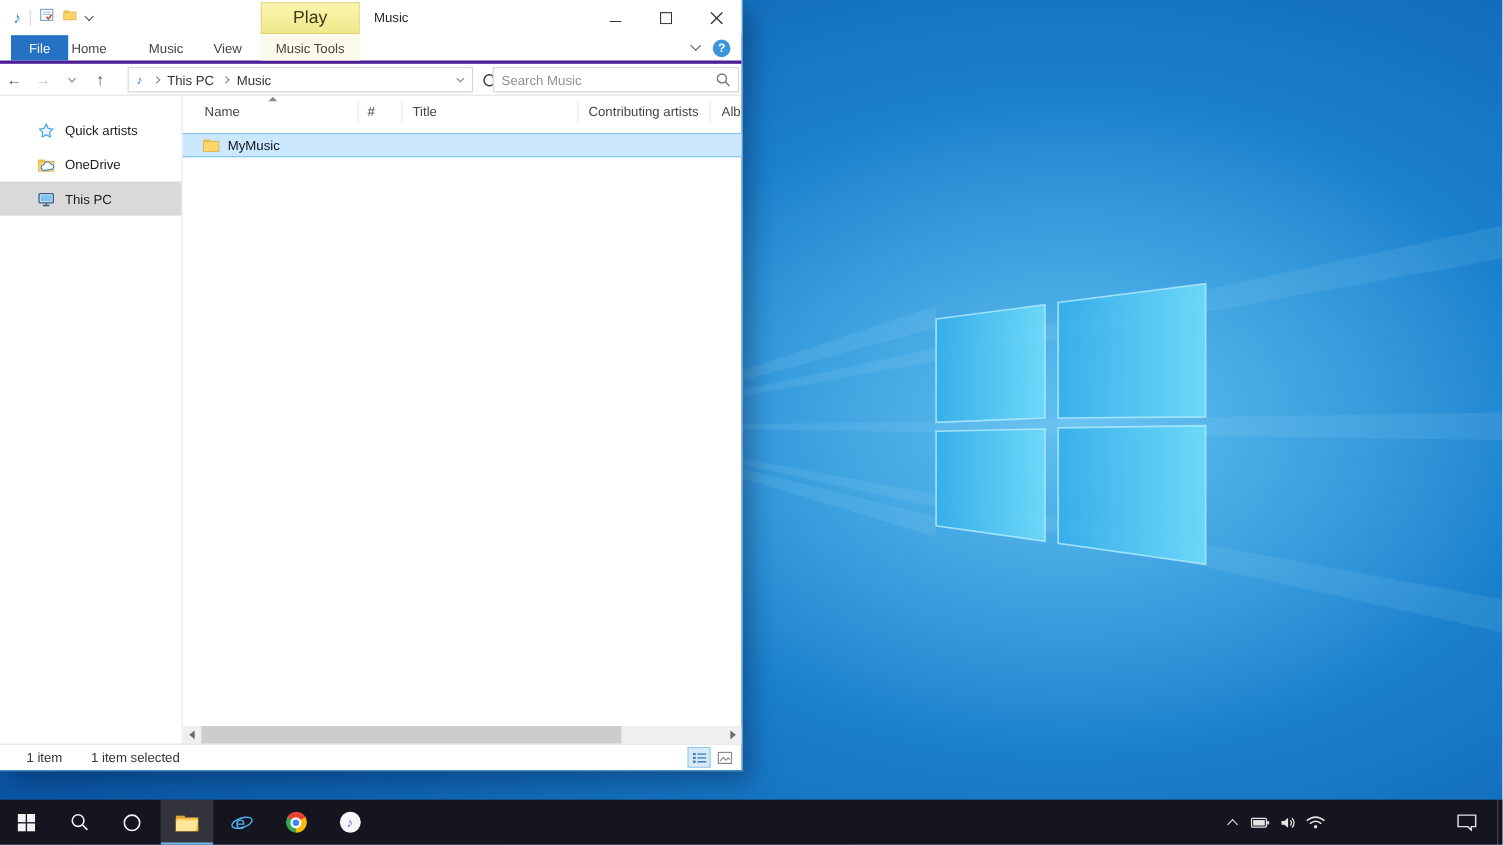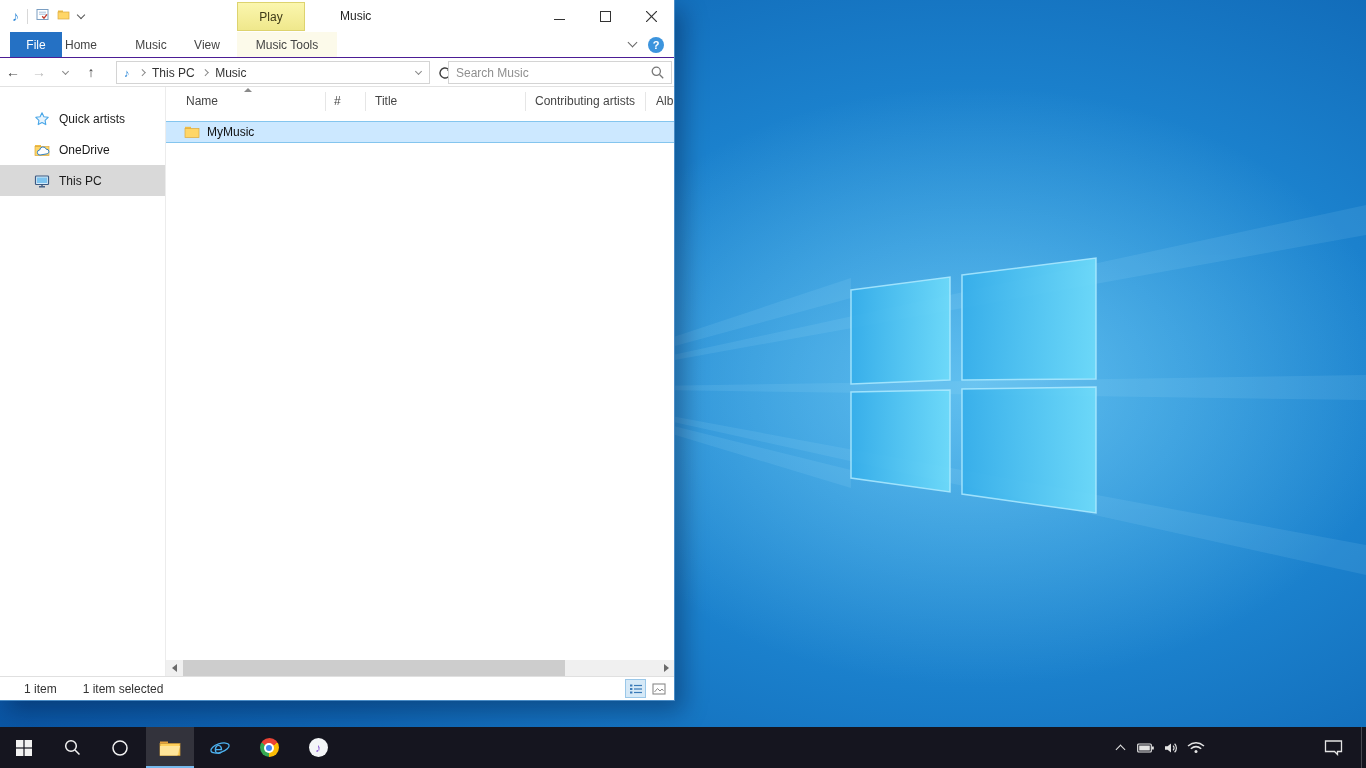--- a/index.html
+++ b/index.html
@@ -11,34 +11,34 @@
   
   .window{position:absolute;left:0;top:0;width:675px;height:701px;background:#fff;
     border-right:1px solid #4a8cc6;border-bottom:1px solid #4a8cc6;
     box-shadow:8px 10px 22px rgba(0,10,40,.35);display:flex;flex-direction:column}
 
   .titlebar{position:relative;height:32px;flex:0 0 32px;background:#fff;display:flex;align-items:center}
   .qat{display:flex;align-items:center;gap:8px;padding-left:12px}
   .app-note{font-size:14px;color:#2b87d8;line-height:1}
   .qat-sep{width:1px;height:15px;background:#d8d8d8}
   .qat-chevron{width:6px;height:6px;border-right:1.4px solid #555;border-bottom:1.4px solid #555;transform:rotate(45deg);margin-top:-3px}
-  .play-block{position:absolute;left:237px;top:2px;width:68px;height:29px;
+  .play-block{position:absolute;left:237px;top:2px;width:90px;height:29px;
     background:linear-gradient(#fbf6ae,#efe88c);border:1px solid #ddd36f;
-    display:flex;align-items:center;justify-content:center;font-size:12px;color:#3e3a18}
+    display:flex;align-items:center;justify-content:center;font-size:16px;color:#3e3a18}
   .win-title{position:absolute;left:340px;top:0;height:32px;display:flex;align-items:center;font-size:12px;color:#1f1f1f}
   .win-controls{position:absolute;right:0;top:0;height:32px;display:flex}
   .win-btn{width:46px;height:100%;display:flex;align-items:center;justify-content:center}
 
-  .tabrow{position:relative;height:26px;flex:0 0 26px;border-bottom:1px solid #4c1d95;font-size:12px;color:#444}
+  .tabrow{position:relative;height:26px;flex:0 0 26px;border-bottom:3px solid #4c1d95;font-size:12px;color:#444}
   .tab{position:absolute;top:0;height:100%;display:flex;align-items:center;justify-content:center}
   .tab-file{left:10px;width:52px;background:#2571c4;color:#fff}
   .tab-home{left:54px;width:54px}
   .tab-share{left:124px;width:54px}
   .tab-view{left:180px;width:54px}
-  .tab-music-tools{left:237px;width:100px;background:#fcfaea}
+  .tab-music-tools{left:237px;width:90px;background:#fcfaea}
   .ribbon-right{position:absolute;right:10px;top:0;height:100%;display:flex;align-items:center;gap:12px}
   .collapse-chevron{width:7px;height:7px;border-right:1.5px solid #666;border-bottom:1.5px solid #666;transform:rotate(45deg);margin-top:-4px}
   .help-circle{width:16px;height:16px;border-radius:50%;background:#3c94dd;color:#fff;font-size:11px;
     display:flex;align-items:center;justify-content:center;font-weight:bold}
 
   .addressrow{position:relative;height:29px;flex:0 0 29px;border-bottom:1px solid #e2e2e2;display:flex;align-items:center}
   .navbtn{width:26px;height:26px;display:flex;align-items:center;justify-content:center;font-size:14px;color:#444}
   .navbtn.disabled{color:#bcbcbc}
   .nav-chevron{width:5px;height:5px;border-right:1.2px solid #888;border-bottom:1.2px solid #888;transform:rotate(45deg);margin-top:-2px}
   .address-box{position:absolute;left:116px;top:3px;width:314px;height:23px;border:1px solid #d4d4d4;background:#fff;

